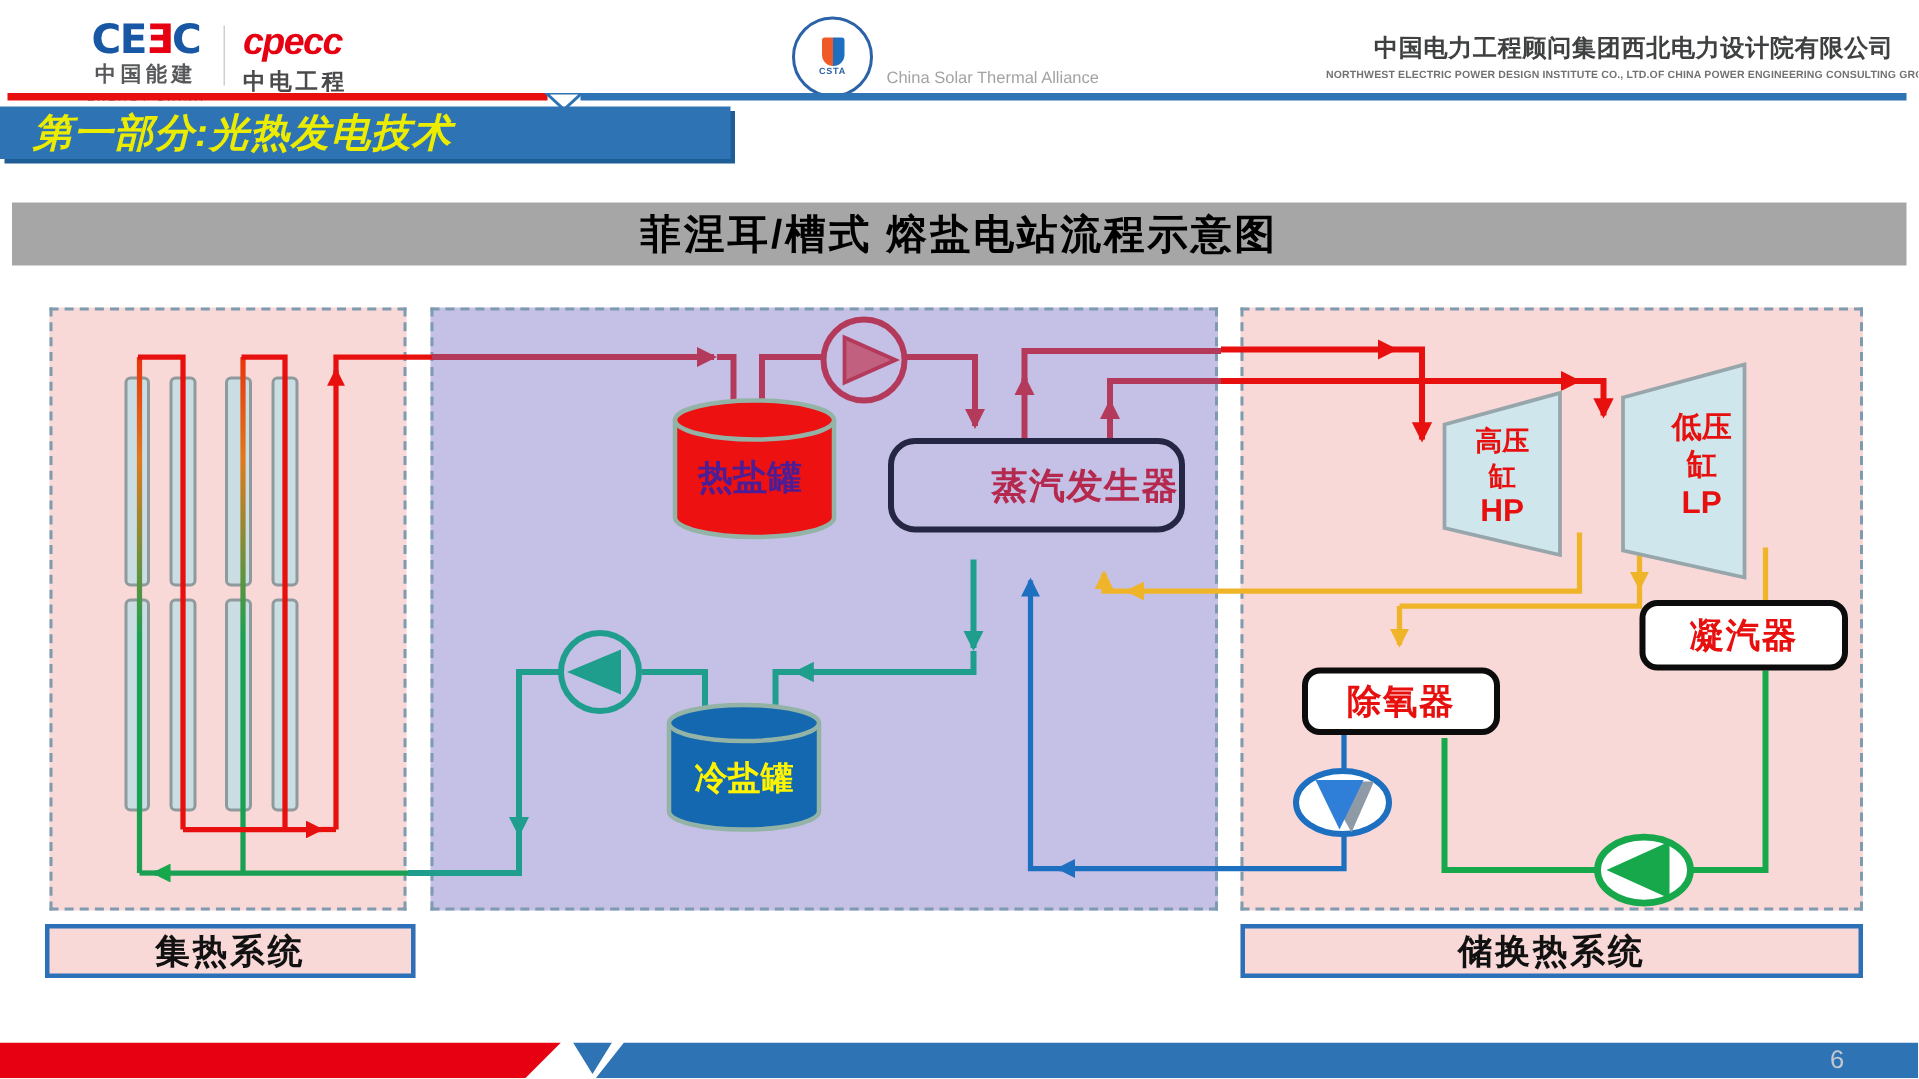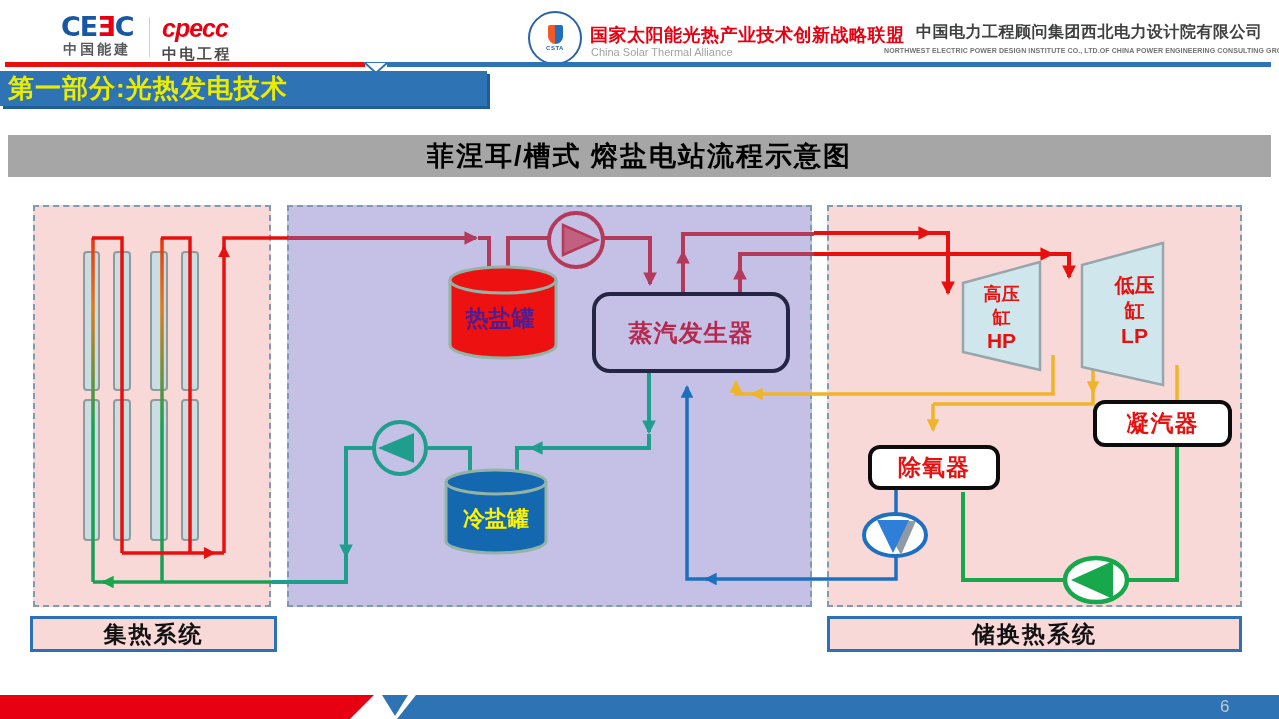--- a/index.html
+++ b/index.html
@@ -20,34 +20,34 @@
   .csta-txt{font-size:6px;color:#2b62a8;font-weight:bold;margin-top:1px;letter-spacing:0.5px;}
   .alliance-title{font-size:18px;font-weight:bold;color:#e60012;letter-spacing:0.5px;white-space:nowrap;}
   .alliance-sub{font-size:11px;color:#a3a3a3;white-space:nowrap;}
   .company-name{font-size:16px;font-weight:bold;color:#3f4041;letter-spacing:0.5px;white-space:nowrap;}
   .company-sub{font-size:7px;font-weight:bold;color:#717274;white-space:nowrap;letter-spacing:0.1px;}
 
   .topline-red{left:5px;top:62px;width:360px;height:5px;background:#e8100e;}
   .topline-blue{left:387px;top:62px;width:884px;height:5px;background:#2e74b5;}
 
   .banner{left:0;top:71px;width:487px;height:35px;background:#2e74b5;display:flex;align-items:center;box-shadow:3px 3px 0 #1f5d97;}
-  .banner-text{color:#ecec00;font-size:26px;font-weight:bold;padding-left:8px;letter-spacing:1px;white-space:nowrap;}
+  .banner-text{color:#ecec00;font-size:26px;font-weight:bold;padding-left:22px;letter-spacing:1px;white-space:nowrap;font-style:italic;}
 
   .titlebar{left:8px;top:135px;width:1263px;height:42px;background:#a6a6a6;display:flex;align-items:center;justify-content:center;}
   .titlebar-text{color:#000;font-size:27px;font-weight:bold;letter-spacing:2px;white-space:nowrap;}
 
   
   .panel{border:2px dashed #7f9bb0;box-sizing:border-box;z-index:1;}
   .panel-pink{background:#f9d8d8;}
   .panel-purple{background:#c5c1e6;}
 
   #pipes{left:0;top:0;z-index:2;pointer-events:none;}
 
   .comp{z-index:3;box-sizing:border-box;display:flex;align-items:center;justify-content:center;text-align:center;}
-  .steamgen{left:592px;top:292px;width:198px;height:81px;background:#c5c1e6;border:4.5px solid #242643;border-radius:18px;}
+  .steamgen{left:592px;top:292px;width:198px;height:63px;background:#c5c1e6;border:4.5px solid #242643;border-radius:18px;justify-content:flex-end;}
   .steamgen-text{color:#b5294e;font-size:24px;font-weight:bold;letter-spacing:1px;}
   .whitebox{background:#fff;border:4px solid #0c0c0c;border-radius:12px;}
   .condenser{left:1093px;top:400px;width:139px;height:47px;}
   .deaerator{left:868px;top:445px;width:132px;height:45px;}
   .whitebox-text{color:#e8100e;font-size:23px;font-weight:bold;letter-spacing:1px;}
   .tanklabel-hot{left:447px;top:300px;width:106px;height:36px;color:#4c1d95;font-size:23px;font-weight:bold;}
   .tanklabel-cold{left:444px;top:502px;width:104px;height:34px;color:#fef400;font-size:22px;font-weight:bold;}
   .turbine-label{display:flex;flex-direction:column;align-items:center;justify-content:center;color:#e8100e;font-weight:bold;line-height:1.25;}
   .hp-label{left:963px;top:272px;width:77px;height:94px;font-size:18px;}
   .lp-label{left:1082px;top:252px;width:81px;height:118px;font-size:20px;padding-left:12px;}
@@ -74,21 +74,20 @@
   <div class="abs vdiv" style="left:149px;top:17px;height:40px;"></div>
   <div class="abs" style="left:162px;top:16px;display:flex;flex-direction:column;align-items:flex-start;">
     <div class="cpecc-logo">cpecc</div>
     <div class="cpecc-cn">中电工程</div>
   </div>
 
   <div class="abs csta-circle" style="left:528px;top:11px;">
     <div class="csta-shield"></div>
     <div class="csta-txt">CSTA</div>
   </div>
-  <div class="abs alliance-title" style="left:590px;top:23px;">国家太阳能光热产业技术创新战略联盟</div>
   <div class="abs alliance-sub" style="left:591px;top:46px;">China Solar Thermal Alliance</div>
   <div class="abs company-name" style="left:884px;top:22px;padding-left:32px;">中国电力工程顾问集团西北电力设计院有限公司</div>
   <div class="abs company-sub" style="left:884px;top:47px;">NORTHWEST ELECTRIC POWER DESIGN INSTITUTE CO., LTD.OF CHINA POWER ENGINEERING CONSULTING GROUP</div>
 
   <div class="abs topline-red"></div>
   <div class="abs topline-blue"></div>
   <svg class="abs" style="left:363px;top:62px;" width="26" height="14">
     <polygon points="1,0 13,11 25,0" fill="#ffffff" stroke="#2e74b5" stroke-width="2"></polygon>
   </svg>
 

